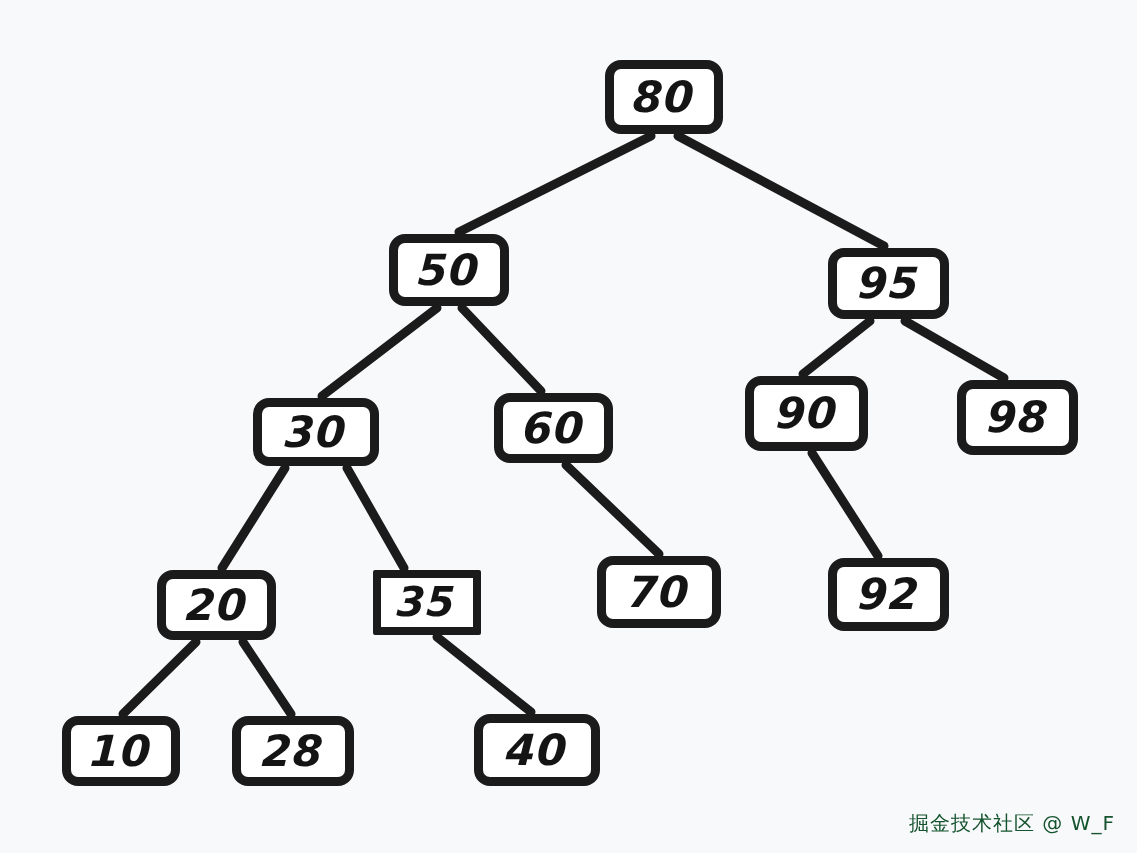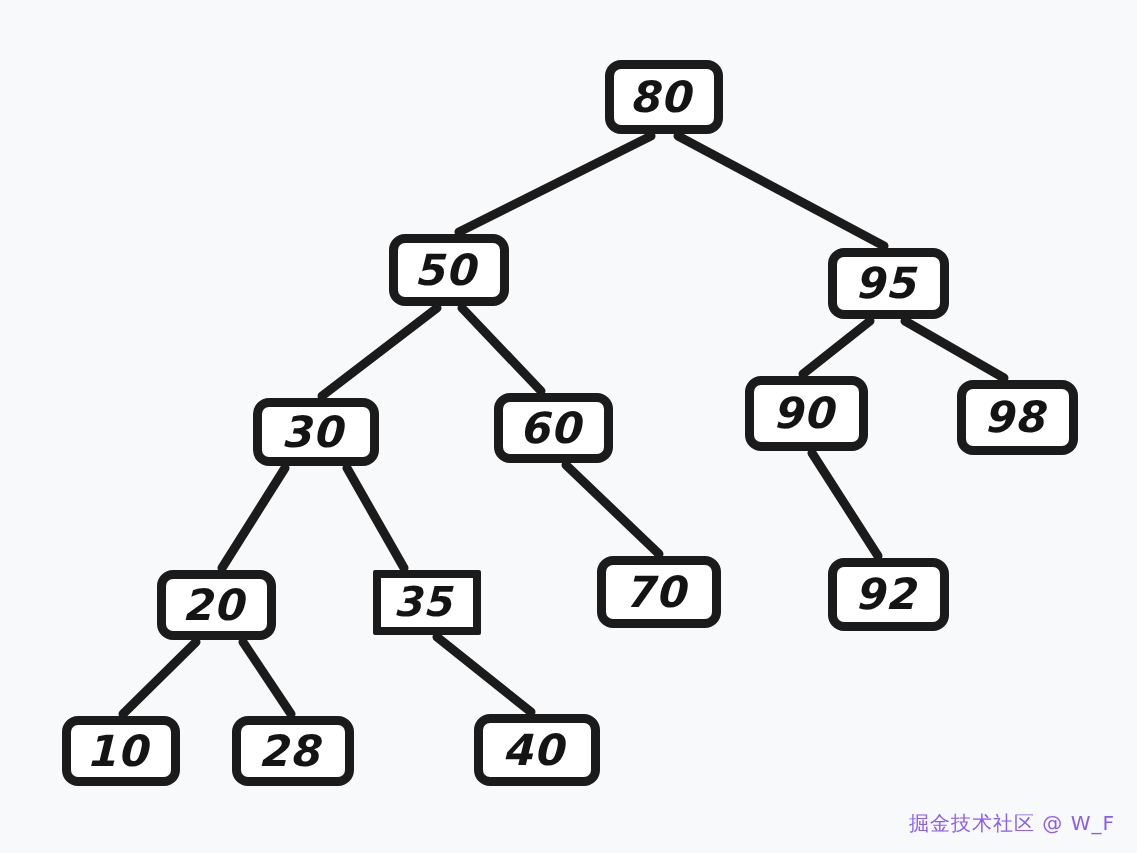--- a/index.html
+++ b/index.html
@@ -53,21 +53,21 @@
   }
   .node.square .node-label {
     font-size: 41px;
   }
   #watermark {
     position: absolute;
     right: 22px;
     bottom: 16px;
     font-family: "DejaVu Sans", sans-serif;
     font-size: 20px;
-    color: #8b5cf6;
+    color: #14532d;
     letter-spacing: 1px;
     white-space: nowrap;
     z-index: 8;
   }
 </style>
 </head>
 <body>
 
 <div id="canvas">
 

